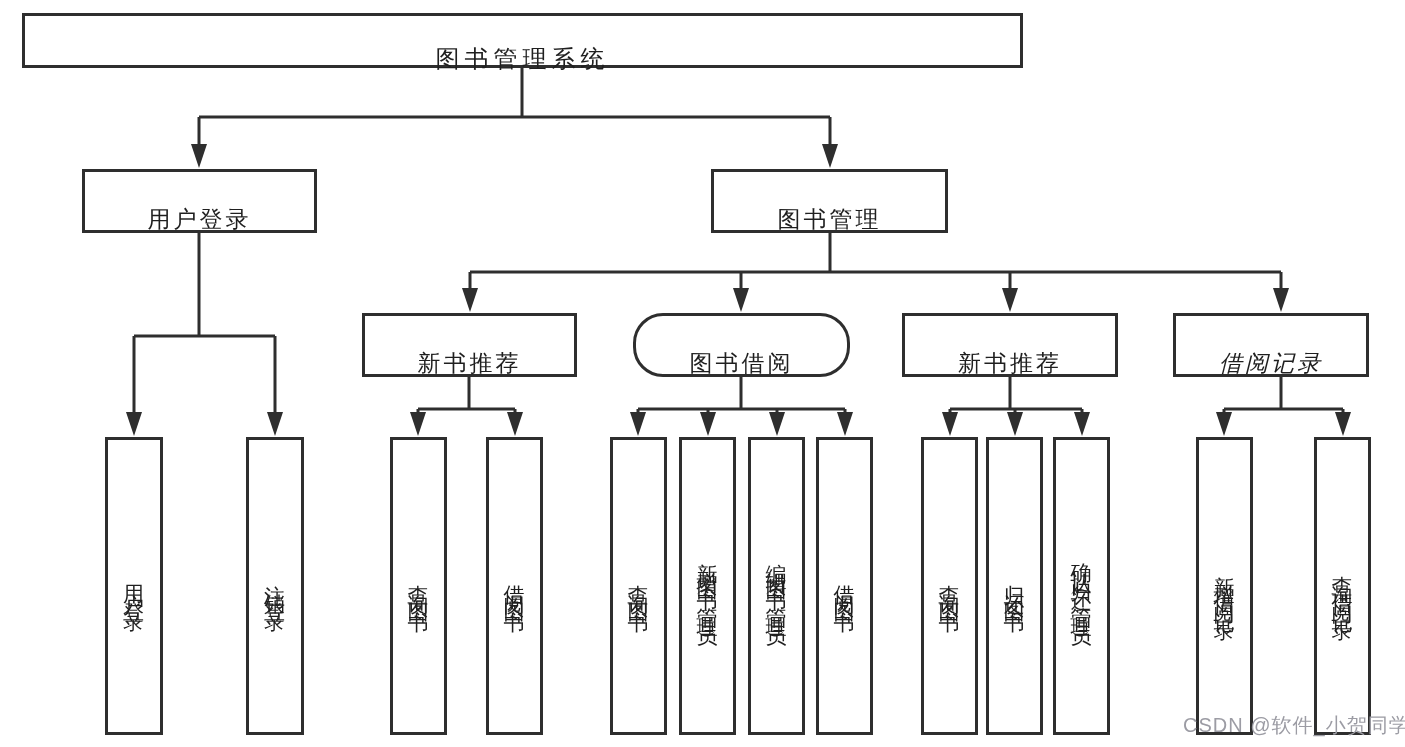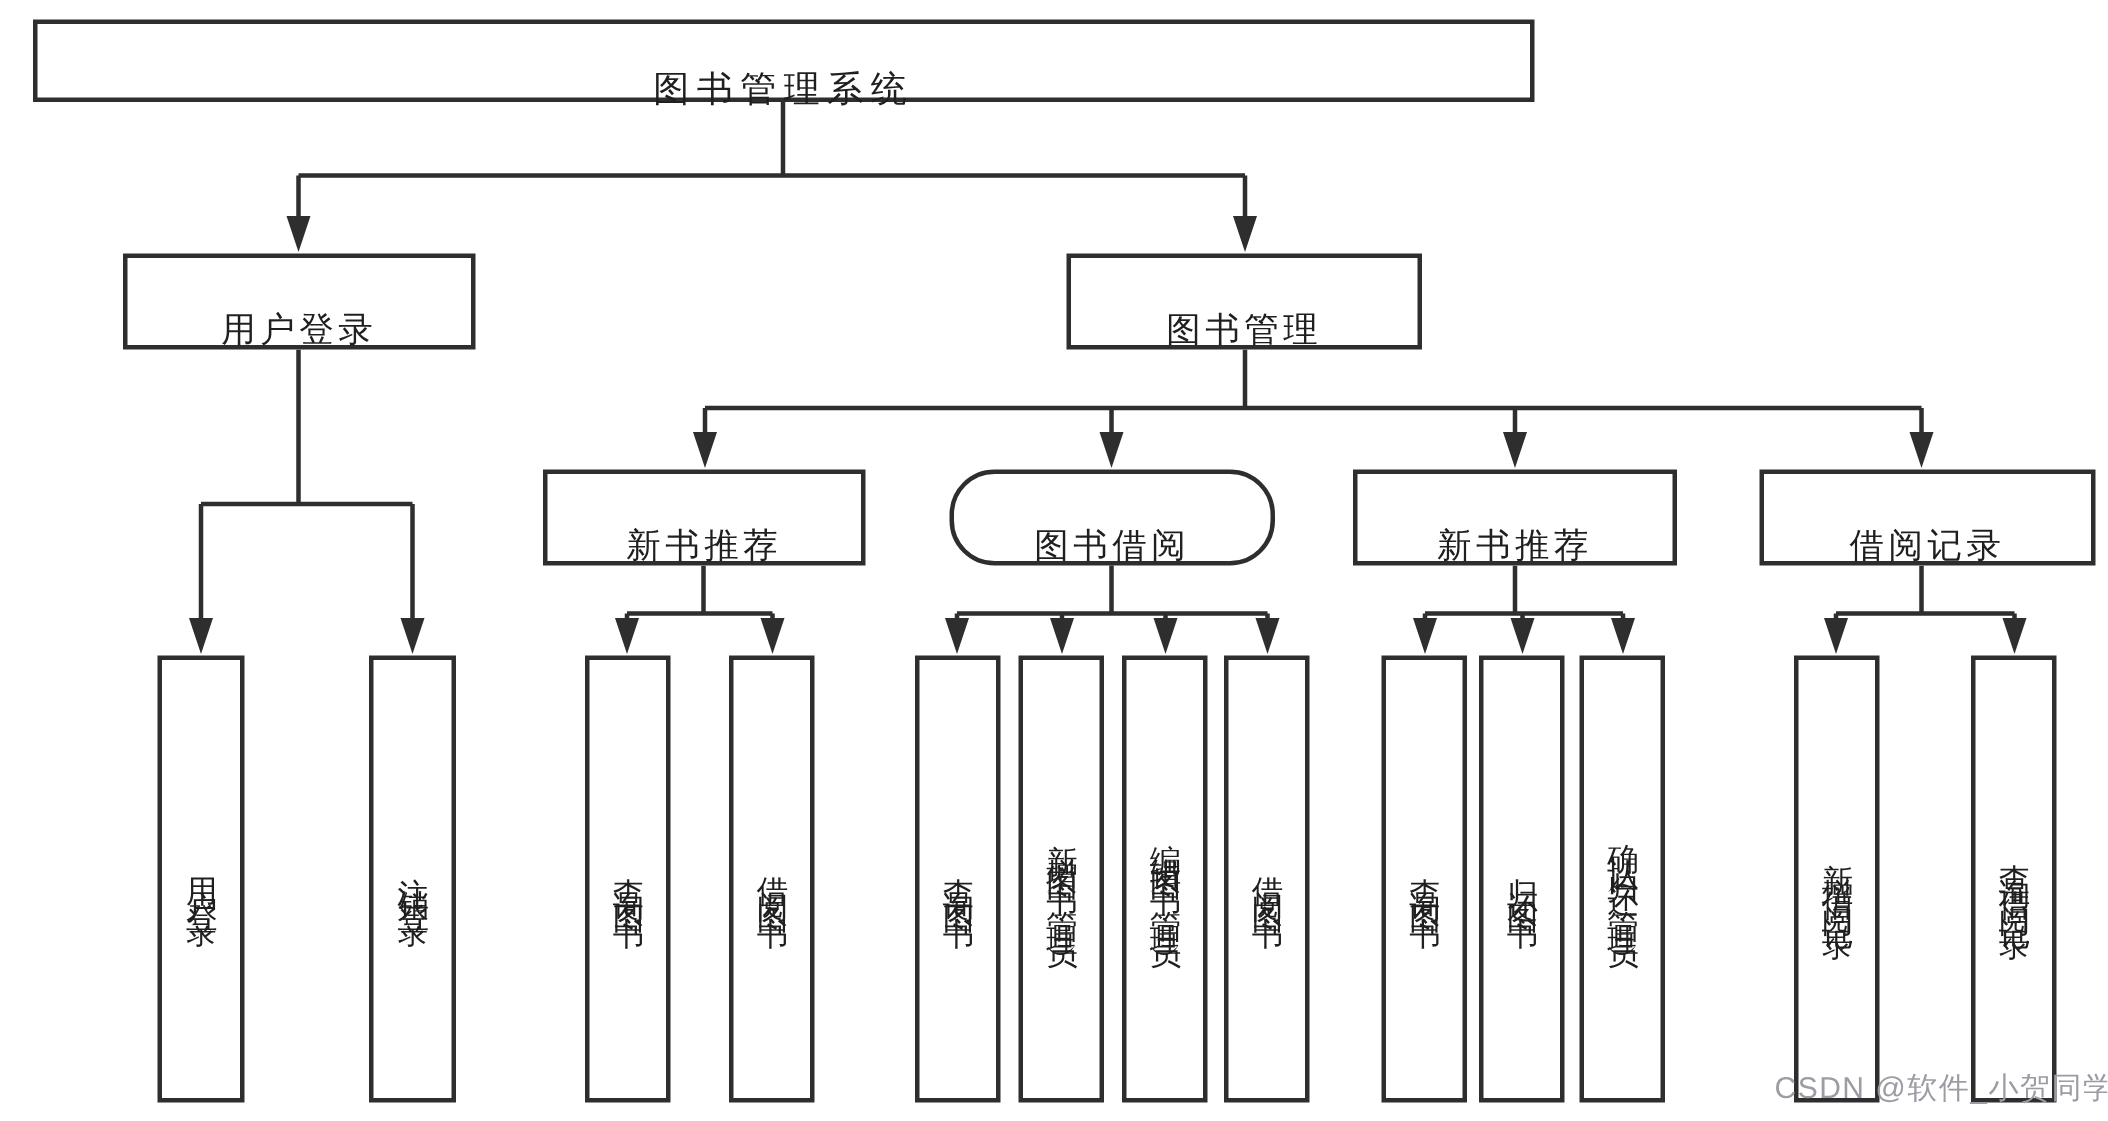--- a/index.html
+++ b/index.html
@@ -112,21 +112,21 @@
 
   <div class="node hnode" style="left:711px; top:169px; width:237px; height:64px;">
     <span>图书管理</span>
   </div>
   <div class="node hnode" style="left:633px; top:313px; width:217px; height:64px;border-radius:30px;">
     <span>图书借阅</span>
   </div>
   <div class="node hnode" style="left:902px; top:313px; width:216px; height:64px;">
     <span>新书推荐</span>
   </div>
-  <div class="node hnode" style="left:1173px; top:313px; width:224px; height:64px;">
+  <div class="node hnode" style="left:1173px; top:313px; width:196px; height:64px;font-style:italic;">
     <span>借阅记录</span>
   </div>
 
   <div class="node leaf" style="left:105px; top:437px; width:58px; height:298px;">
     <span>用户登录</span>
   </div>
   <div class="node leaf" style="left:246px; top:437px; width:58px; height:298px;">
     <span>注销登录</span>
   </div>
 

